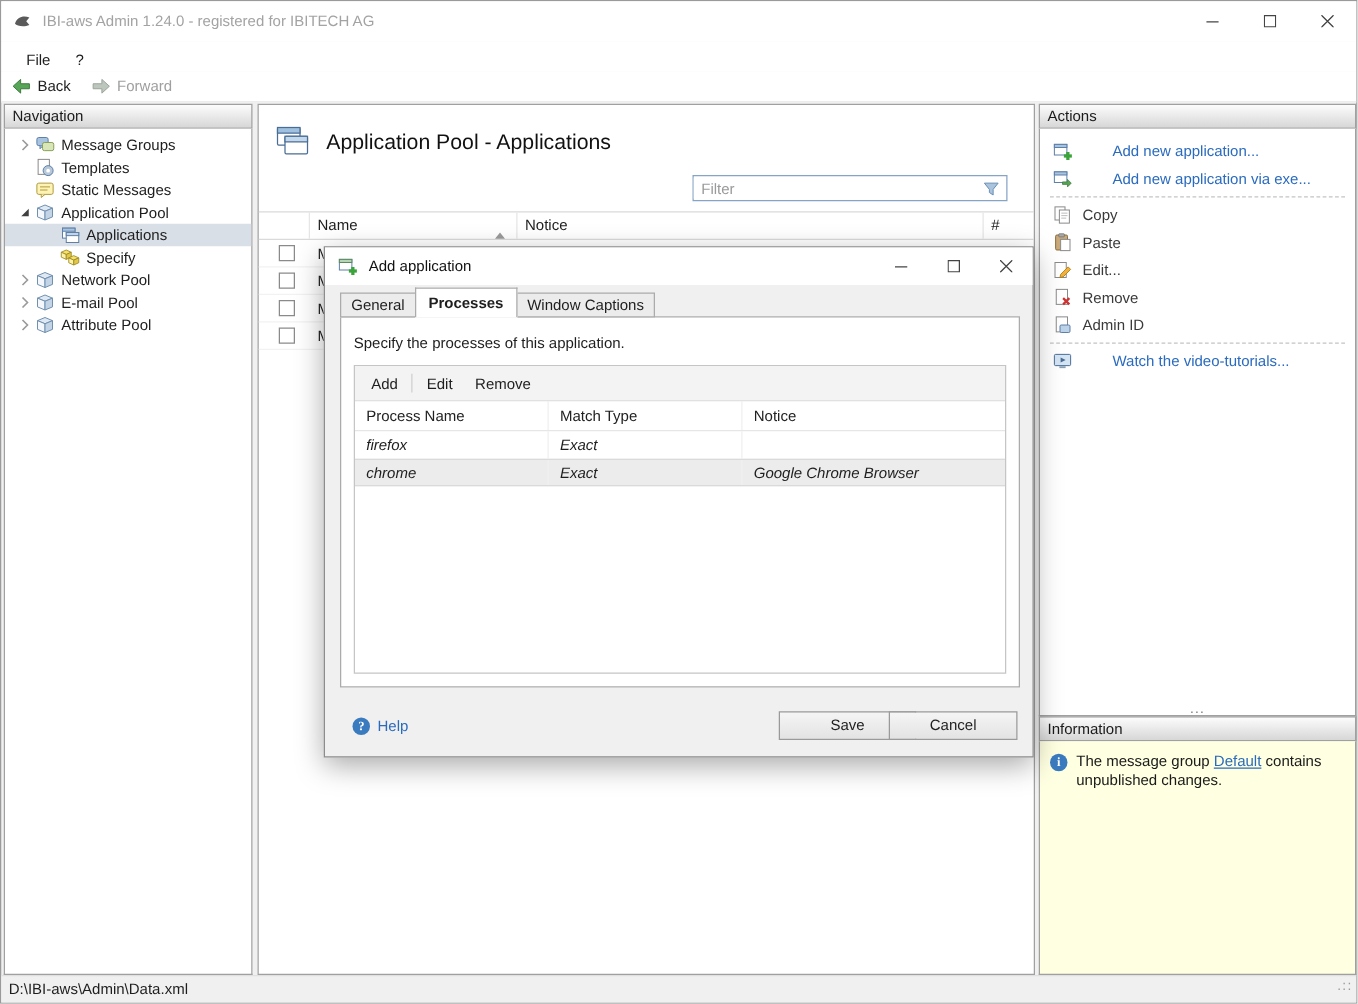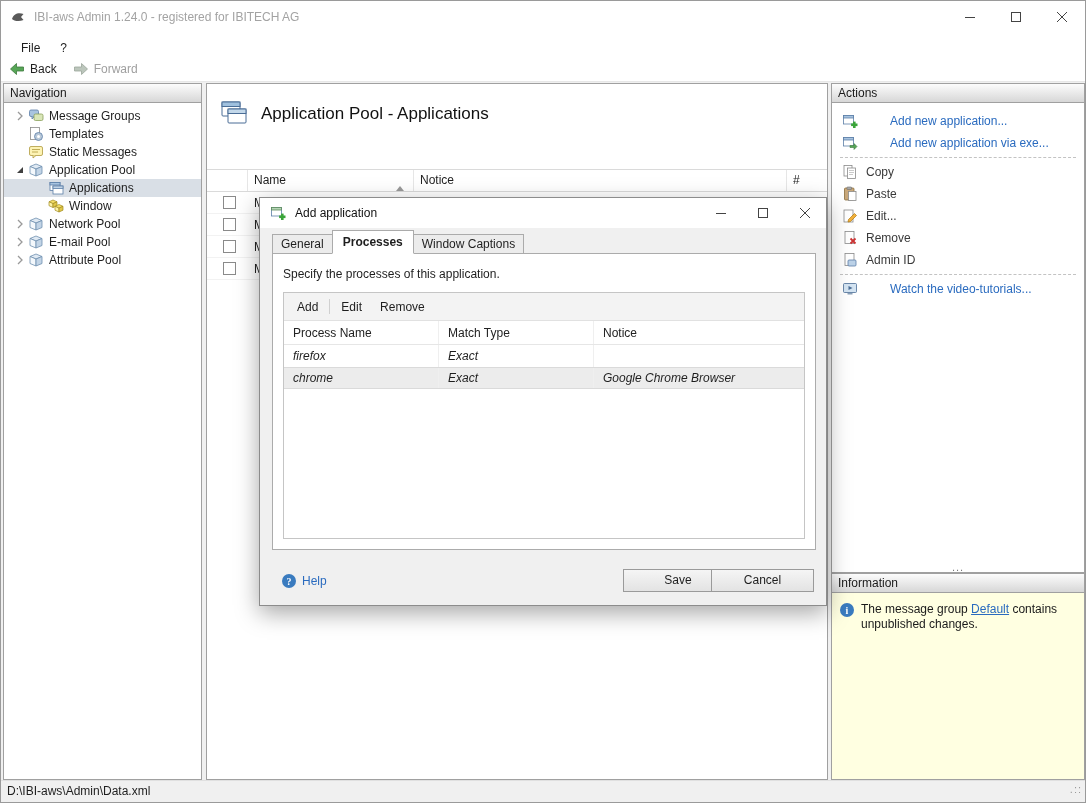--- a/index.html
+++ b/index.html
@@ -227,21 +227,21 @@
         <span class="ticon">
             <svg width="16" height="16" viewBox="0 0 16 16">
               <path d="M5 2 L9 3.8 L5 5.6 L1 3.8 Z" fill="#f5e06a" stroke="#a08a20" stroke-width="0.7"></path>
               <path d="M1 3.8 L5 5.6 L5 9.5 L1 7.7 Z" fill="#fdf3a8" stroke="#a08a20" stroke-width="0.7"></path>
               <path d="M9 3.8 L5 5.6 L5 9.5 L9 7.7 Z" fill="#e0c84a" stroke="#a08a20" stroke-width="0.7"></path>
               <path d="M11 6.5 L15 8.3 L11 10.1 L7 8.3 Z" fill="#f5e06a" stroke="#a08a20" stroke-width="0.7"></path>
               <path d="M7 8.3 L11 10.1 L11 14 L7 12.2 Z" fill="#fdf3a8" stroke="#a08a20" stroke-width="0.7"></path>
               <path d="M15 8.3 L11 10.1 L11 14 L15 12.2 Z" fill="#e0c84a" stroke="#a08a20" stroke-width="0.7"></path>
             </svg>
           </span>
-        <span>Window</span>
+        <span>Specify</span>
       </div>
 
       <div class="tree-row">
         <span class="chev">
             <svg width="16" height="16" viewBox="0 0 16 16">
               <path d="M6 4 L10 8 L6 12" fill="none" stroke="#9a9a9a" stroke-width="1.3"></path>
             </svg>
           </span>
         <span class="ticon">
             <svg width="16" height="16" viewBox="0 0 16 16">
@@ -292,20 +292,28 @@
     <div class="content-title">
       <span>
         <svg width="30" height="30" viewBox="0 0 30 30">
             <rect x="3" y="5" width="18" height="14" rx="1" fill="#fff" stroke="#4a6d96"></rect>
             <rect x="3" y="5" width="18" height="4.5" fill="#9fc0de" stroke="#4a6d96"></rect>
             <rect x="9" y="12" width="18" height="14" rx="1" fill="#fff" stroke="#4a6d96"></rect>
             <rect x="9" y="12" width="18" height="4.5" fill="#c3d8ea" stroke="#4a6d96"></rect>
           </svg>
       </span>
       <span class="ptitle">Application Pool - Applications</span>
+    </div>
+    <div class="filter-box">
+      <input type="text" placeholder="Filter" style="">
+      <span class="funnel">
+        <svg width="16" height="16" viewBox="0 0 16 16">
+            <path d="M2.5 3.5 h11 L9.5 8.5 v4.5 l-3 -2 V8.5 Z" fill="#aac4de" stroke="#6a8fb5" stroke-width="0.8"></path>
+          </svg>
+      </span>
     </div>
     <div class="main-thead">
       <div class="cell col-check"></div>
       <div class="cell col-name">
         <span>Name</span>
         <span class="sort"><svg width="10" height="7" viewBox="0 0 10 7">
               <path d="M1 6 L5 1 L9 6 Z" fill="#9a9a9a"></path>
             </svg></span>
       </div>
       <div class="cell col-notice"><span>Notice</span></div>

